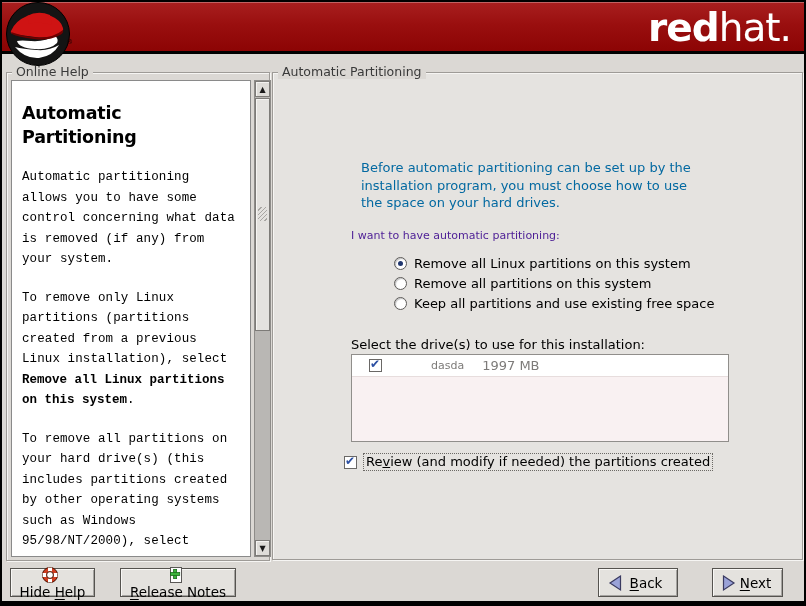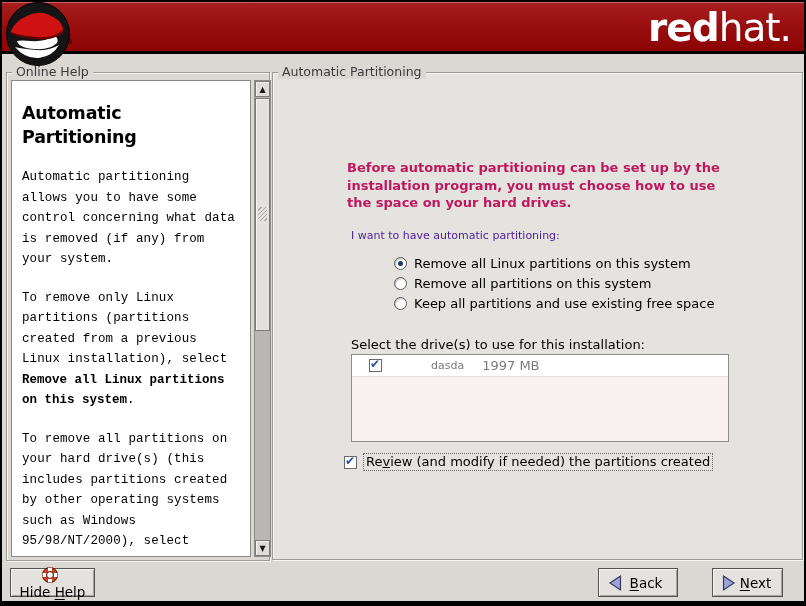--- a/index.html
+++ b/index.html
@@ -41,22 +41,22 @@
   .sb-btn { position:absolute; left:0; width:15px; height:16px; background:#dedcd8;
             border:1px solid #7d7b78; box-shadow:inset 1px 1px 0 #f4f3f1;
             font-size:8px; line-height:15px; text-align:center; color:#1a1a1a; }
   .sb-up { top:0; } .sb-down { bottom:0; }
   .sb-thumb { position:absolute; left:0; top:17px; width:15px; height:233px; background:#e4e2df;
               border:1px solid #7d7b78; box-shadow:inset 1px 1px 0 #f6f5f3; }
   .sb-grip { position:absolute; left:2px; top:108px; width:9px; height:14px;
              background:repeating-linear-gradient(135deg, transparent 0 2px, #a8a6a3 2px 3px); }
 
   
-  .intro { position:absolute; left:74px; top:86px; width:400px; font-size:13px;
-           line-height:17.5px; color:#be185d; white-space:pre-line;font-weight:bold; }
+  .intro { position:absolute; left:88px; top:86px; width:400px; font-size:13px;
+           line-height:17.5px; color:#0369a1; white-space:pre-line; }
   .prompt { position:absolute; left:78px; top:156px; font-size:11px; color:#4c1d95; }
 
   .radio-group { position:absolute; left:121px; top:180px; }
   .radio-row { display:flex; align-items:center; height:20px; }
   .radio { width:13px; height:13px; border-radius:50%; background:#fff; border:1px solid #5c5a58;
            box-shadow:inset 1px 1px 1px rgba(0,0,0,.25); position:relative; flex:0 0 13px; }
   .radio .dot { display:none; }
   .radio.selected .dot { display:block; position:absolute; left:3px; top:3px; width:5px; height:5px;
                          border-radius:50%; background:#20366e; }
   .radio-label { margin-left:7px; font-size:13px; color:#000; }
@@ -182,20 +182,32 @@
               <rect x="7" y="12.8" width="4" height="3.6"></rect>
               <rect x="1.6" y="7" width="3.6" height="4"></rect>
               <rect x="12.8" y="7" width="3.6" height="4"></rect>
             </g>
           <circle cx="9" cy="9" r="3.4" fill="#fff" stroke="#4a1200" stroke-width="1"></circle>
         </svg>
       </span>
       <span>Hide <u>H</u>elp</span>
     </div>
 
+    <div class="btn btn-release">
+      <span class="bicon">
+        <svg width="18" height="18" viewBox="0 0 18 18">
+          <rect x="3.5" y="1.5" width="11" height="15" fill="#fdfdfd" stroke="#5a5856" stroke-width="1"></rect>
+          <g fill="#3cb43c" stroke="#1c6e1c" stroke-width="0.8">
+            <rect x="6.6" y="3.4" width="3" height="9.2"></rect>
+              <rect x="3.5" y="6.5" width="9.2" height="3"></rect>
+          </g>
+        </svg>
+      </span>
+      <span><u>R</u>elease Notes</span>
+    </div>
 
     <div class="btn btn-back">
       <span class="bicon">
         <svg width="16" height="18" viewBox="0 0 16 18">
             <path d="M13.5 2 L3 9 L13.5 16 Z" fill="#9aa2d8" stroke="#3a3a60" stroke-width="1.2"></path>
           </svg>
       </span>
       <span><u>B</u>ack</span>
     </div>
 

